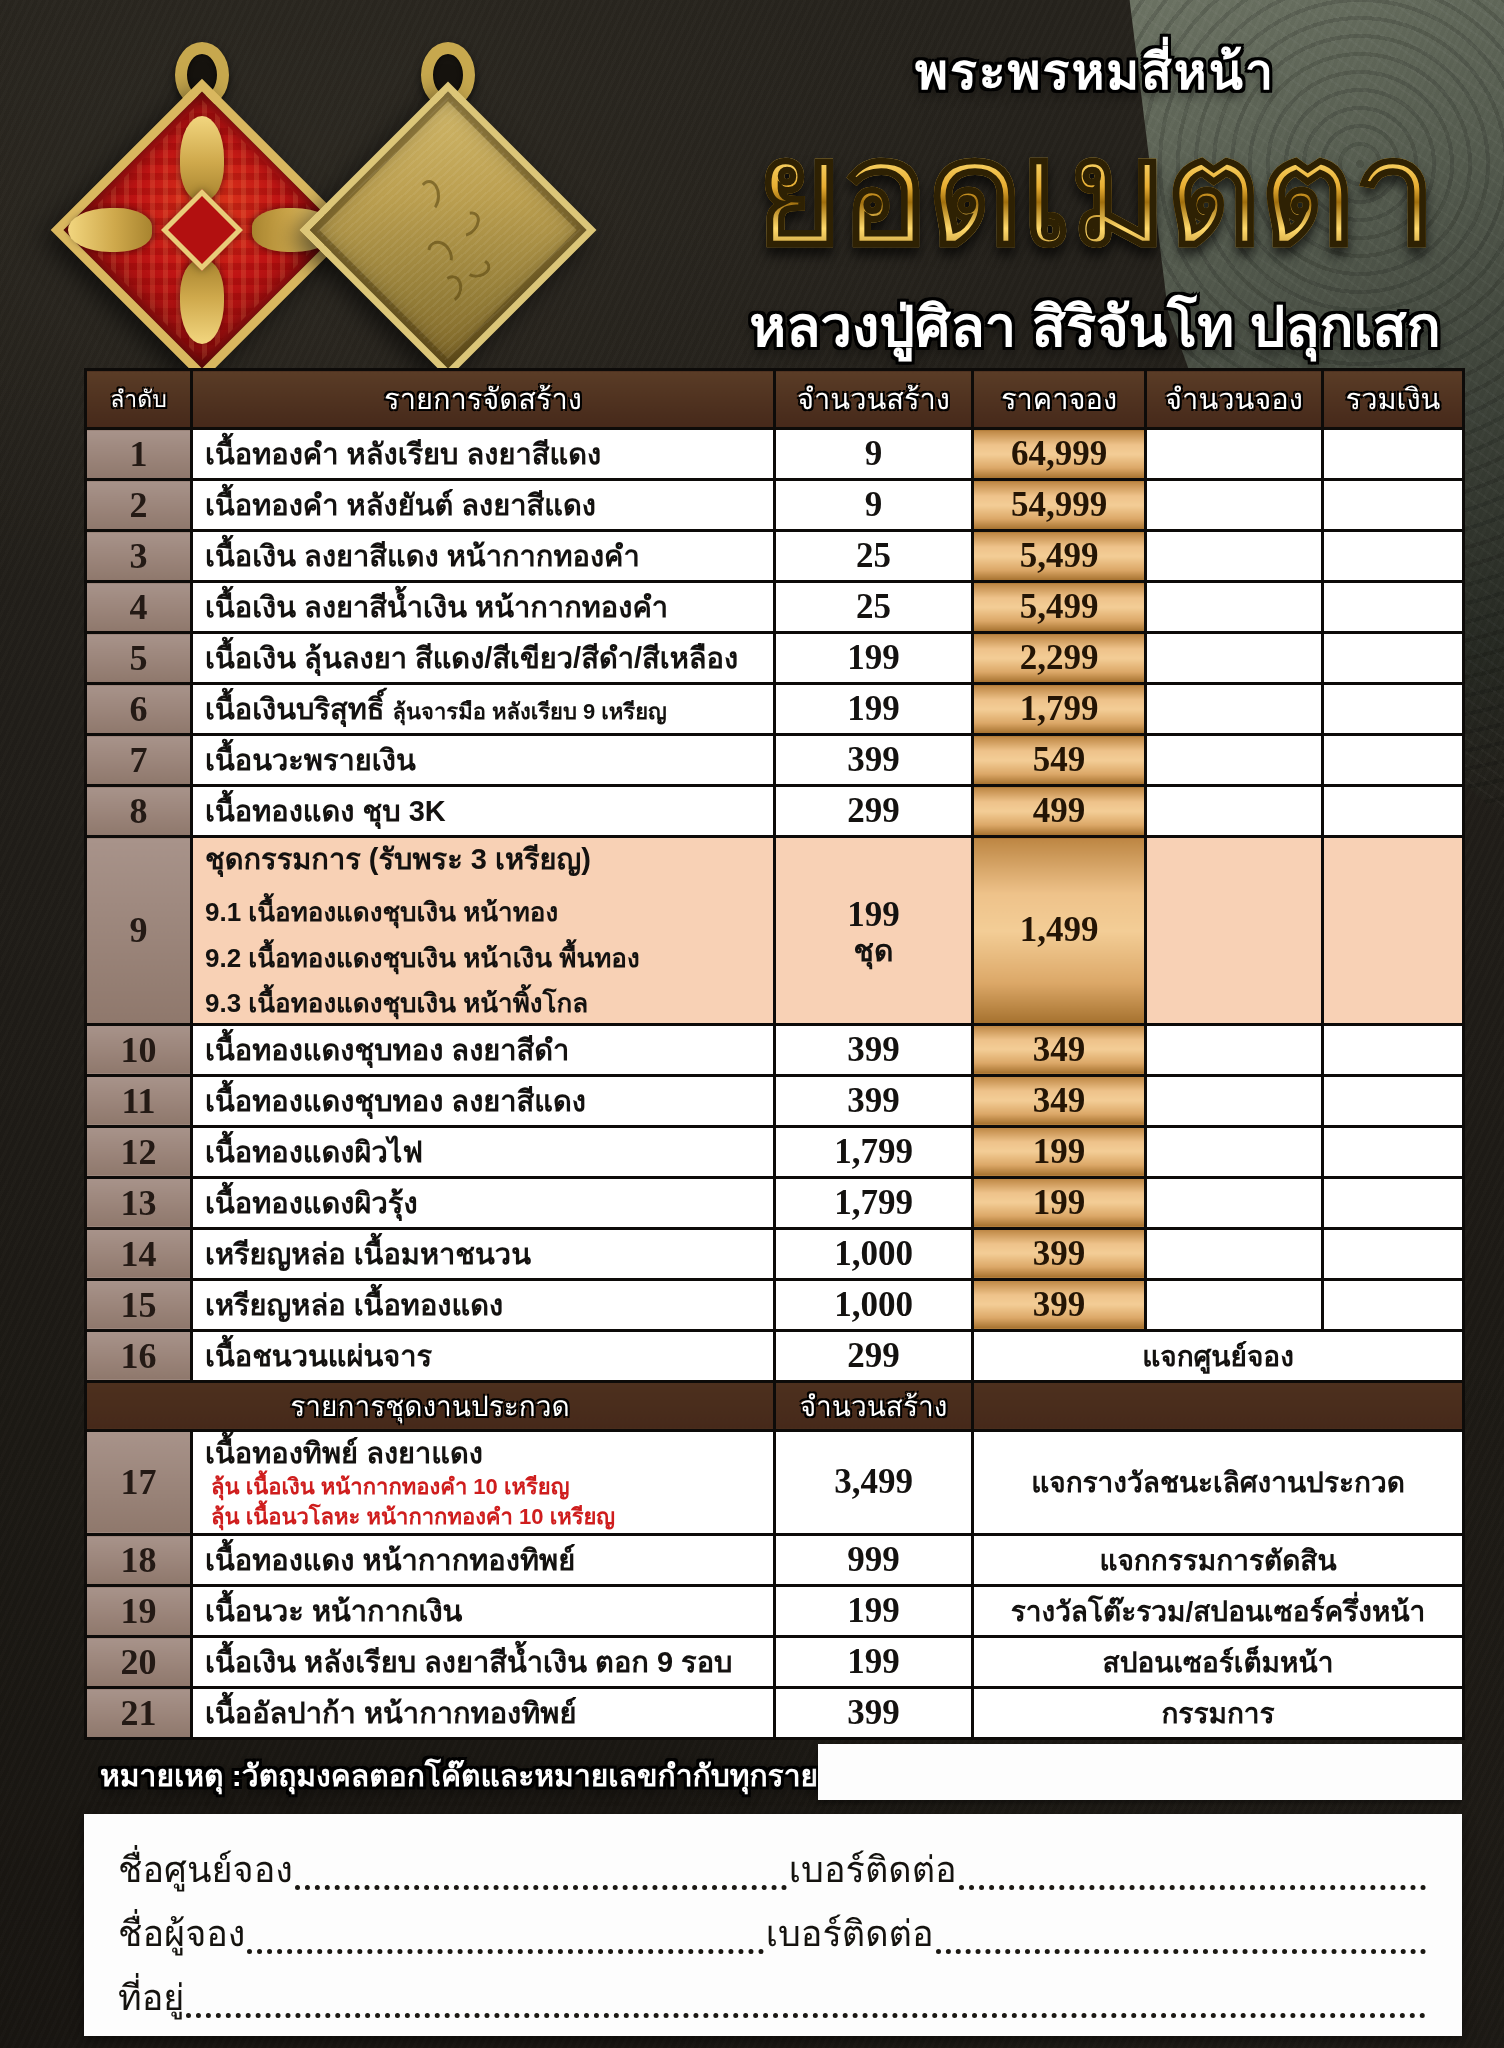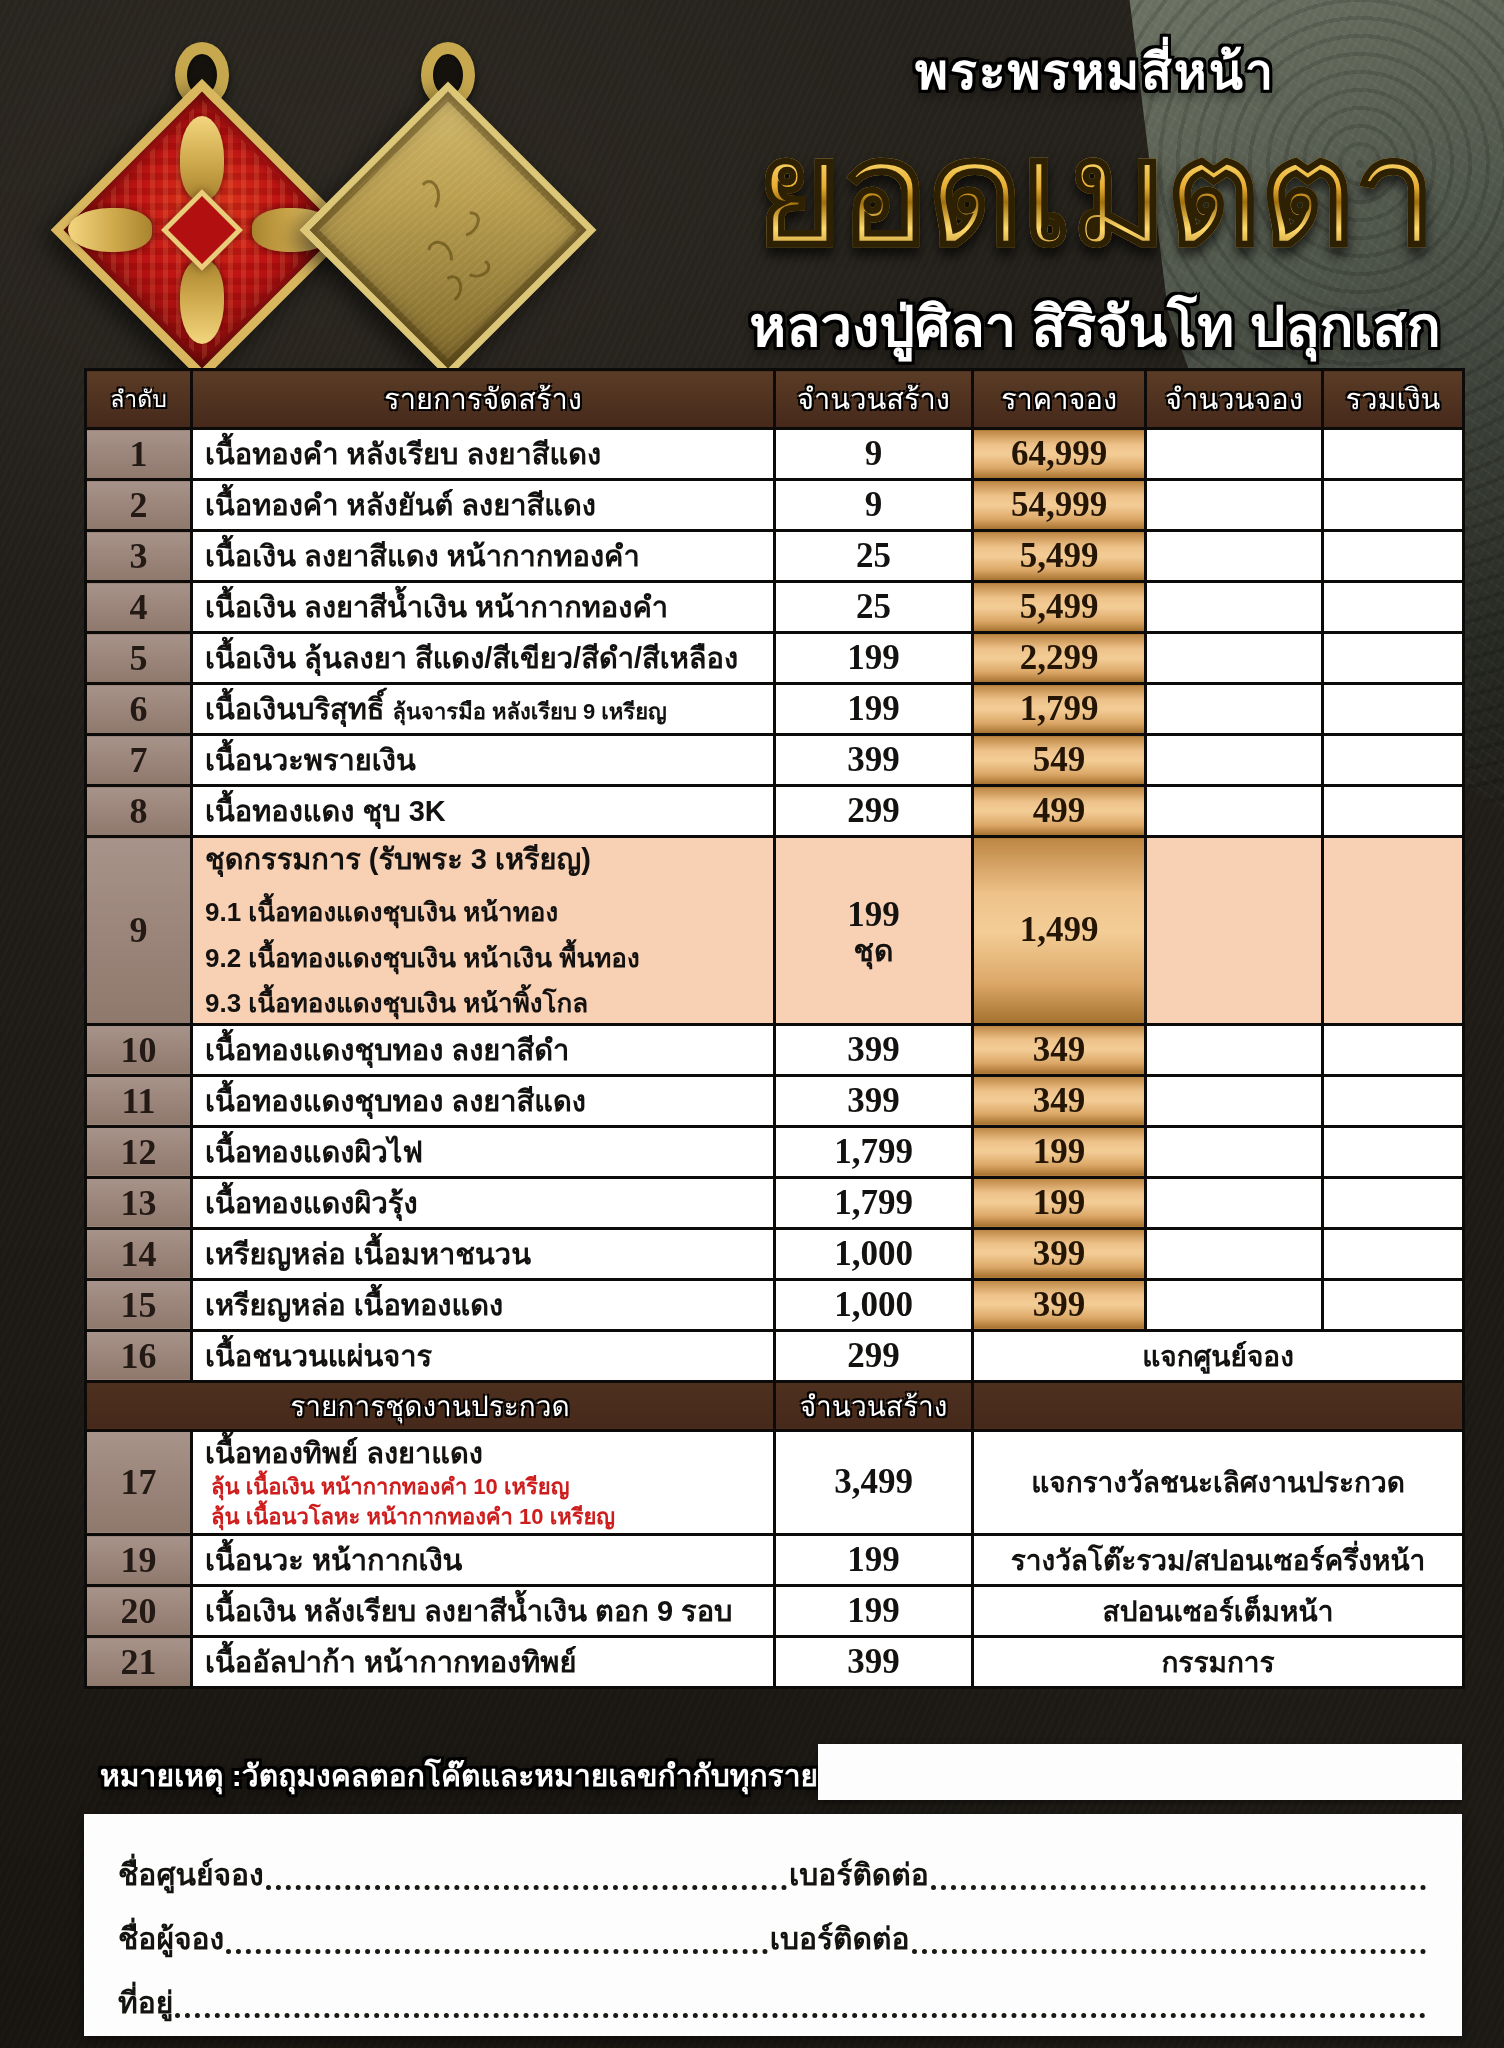--- a/index.html
+++ b/index.html
@@ -100,21 +100,21 @@
         text-shadow:-2px -2px 0 #000,2px -2px 0 #000,-2px 2px 0 #000,2px 2px 0 #000;}
   
   .note-row{position:absolute;left:100px;top:1752px;width:1362px;z-index:2;display:flex;align-items:center;}
   .note-label{font-size:30px;font-weight:700;}
   .note-box{position:absolute;left:718px;top:-8px;width:644px;height:56px;background:#fdfdfd;
         box-shadow:0 2px 6px rgba(0,0,0,.5);}
   
   .form-box{position:absolute;left:84px;top:1814px;width:1378px;height:222px;background:#fdfdfd;z-index:2;
         box-shadow:0 3px 10px rgba(0,0,0,.5);padding:30px 34px 0 34px;box-sizing:border-box;}
   .form-line{display:flex;align-items:flex-end;height:56px;margin-bottom:8px;color:#15130f;}
-  .form-line .lbl{font-size:30px;font-weight:700;white-space:nowrap;padding-bottom:2px;}
+  .form-line .lbl{font-size:36px;font-weight:400;white-space:nowrap;padding-bottom:2px;}
   .form-line .dots{flex:1;border-bottom:5px dotted #1b1813;margin:0 2px 10px 2px;height:1px;}
   .form-line .dots.short{flex:.95;}
 </style>
 </head>
 <body>
 
 <div id="page">
 
   <div class="stone"></div>
 
@@ -298,20 +298,26 @@
           <td class="" colspan="1">จำนวนสร้าง</td>
           <td class="" colspan="3"></td>
         </tr>
         <tr>
           <td class="no">17</td>
           <td class="item"><span>เนื้อทองทิพย์ ลงยาแดง</span><div class="red">ลุ้น เนื้อเงิน หน้ากากทองคำ 10 เหรียญ</div><div class="red">ลุ้น เนื้อนวโลหะ หน้ากากทองคำ 10 เหรียญ</div></td>
           <td class="qty">3,499</td>
           <td class="award" colspan="3">แจกรางวัลชนะเลิศงานประกวด</td>
         </tr>
         <tr>
+          <td class="no">18</td>
+          <td class="item"><span>เนื้อทองแดง หน้ากากทองทิพย์</span></td>
+          <td class="qty">999</td>
+          <td class="award" colspan="3">แจกกรรมการตัดสิน</td>
+        </tr>
+        <tr>
           <td class="no">19</td>
           <td class="item"><span>เนื้อนวะ หน้ากากเงิน</span></td>
           <td class="qty">199</td>
           <td class="award" colspan="3">รางวัลโต๊ะรวม/สปอนเซอร์ครึ่งหน้า</td>
         </tr>
         <tr>
           <td class="no">20</td>
           <td class="item"><span>เนื้อเงิน หลังเรียบ ลงยาสีน้ำเงิน ตอก 9 รอบ</span></td>
           <td class="qty">199</td>
           <td class="award" colspan="3">สปอนเซอร์เต็มหน้า</td>

